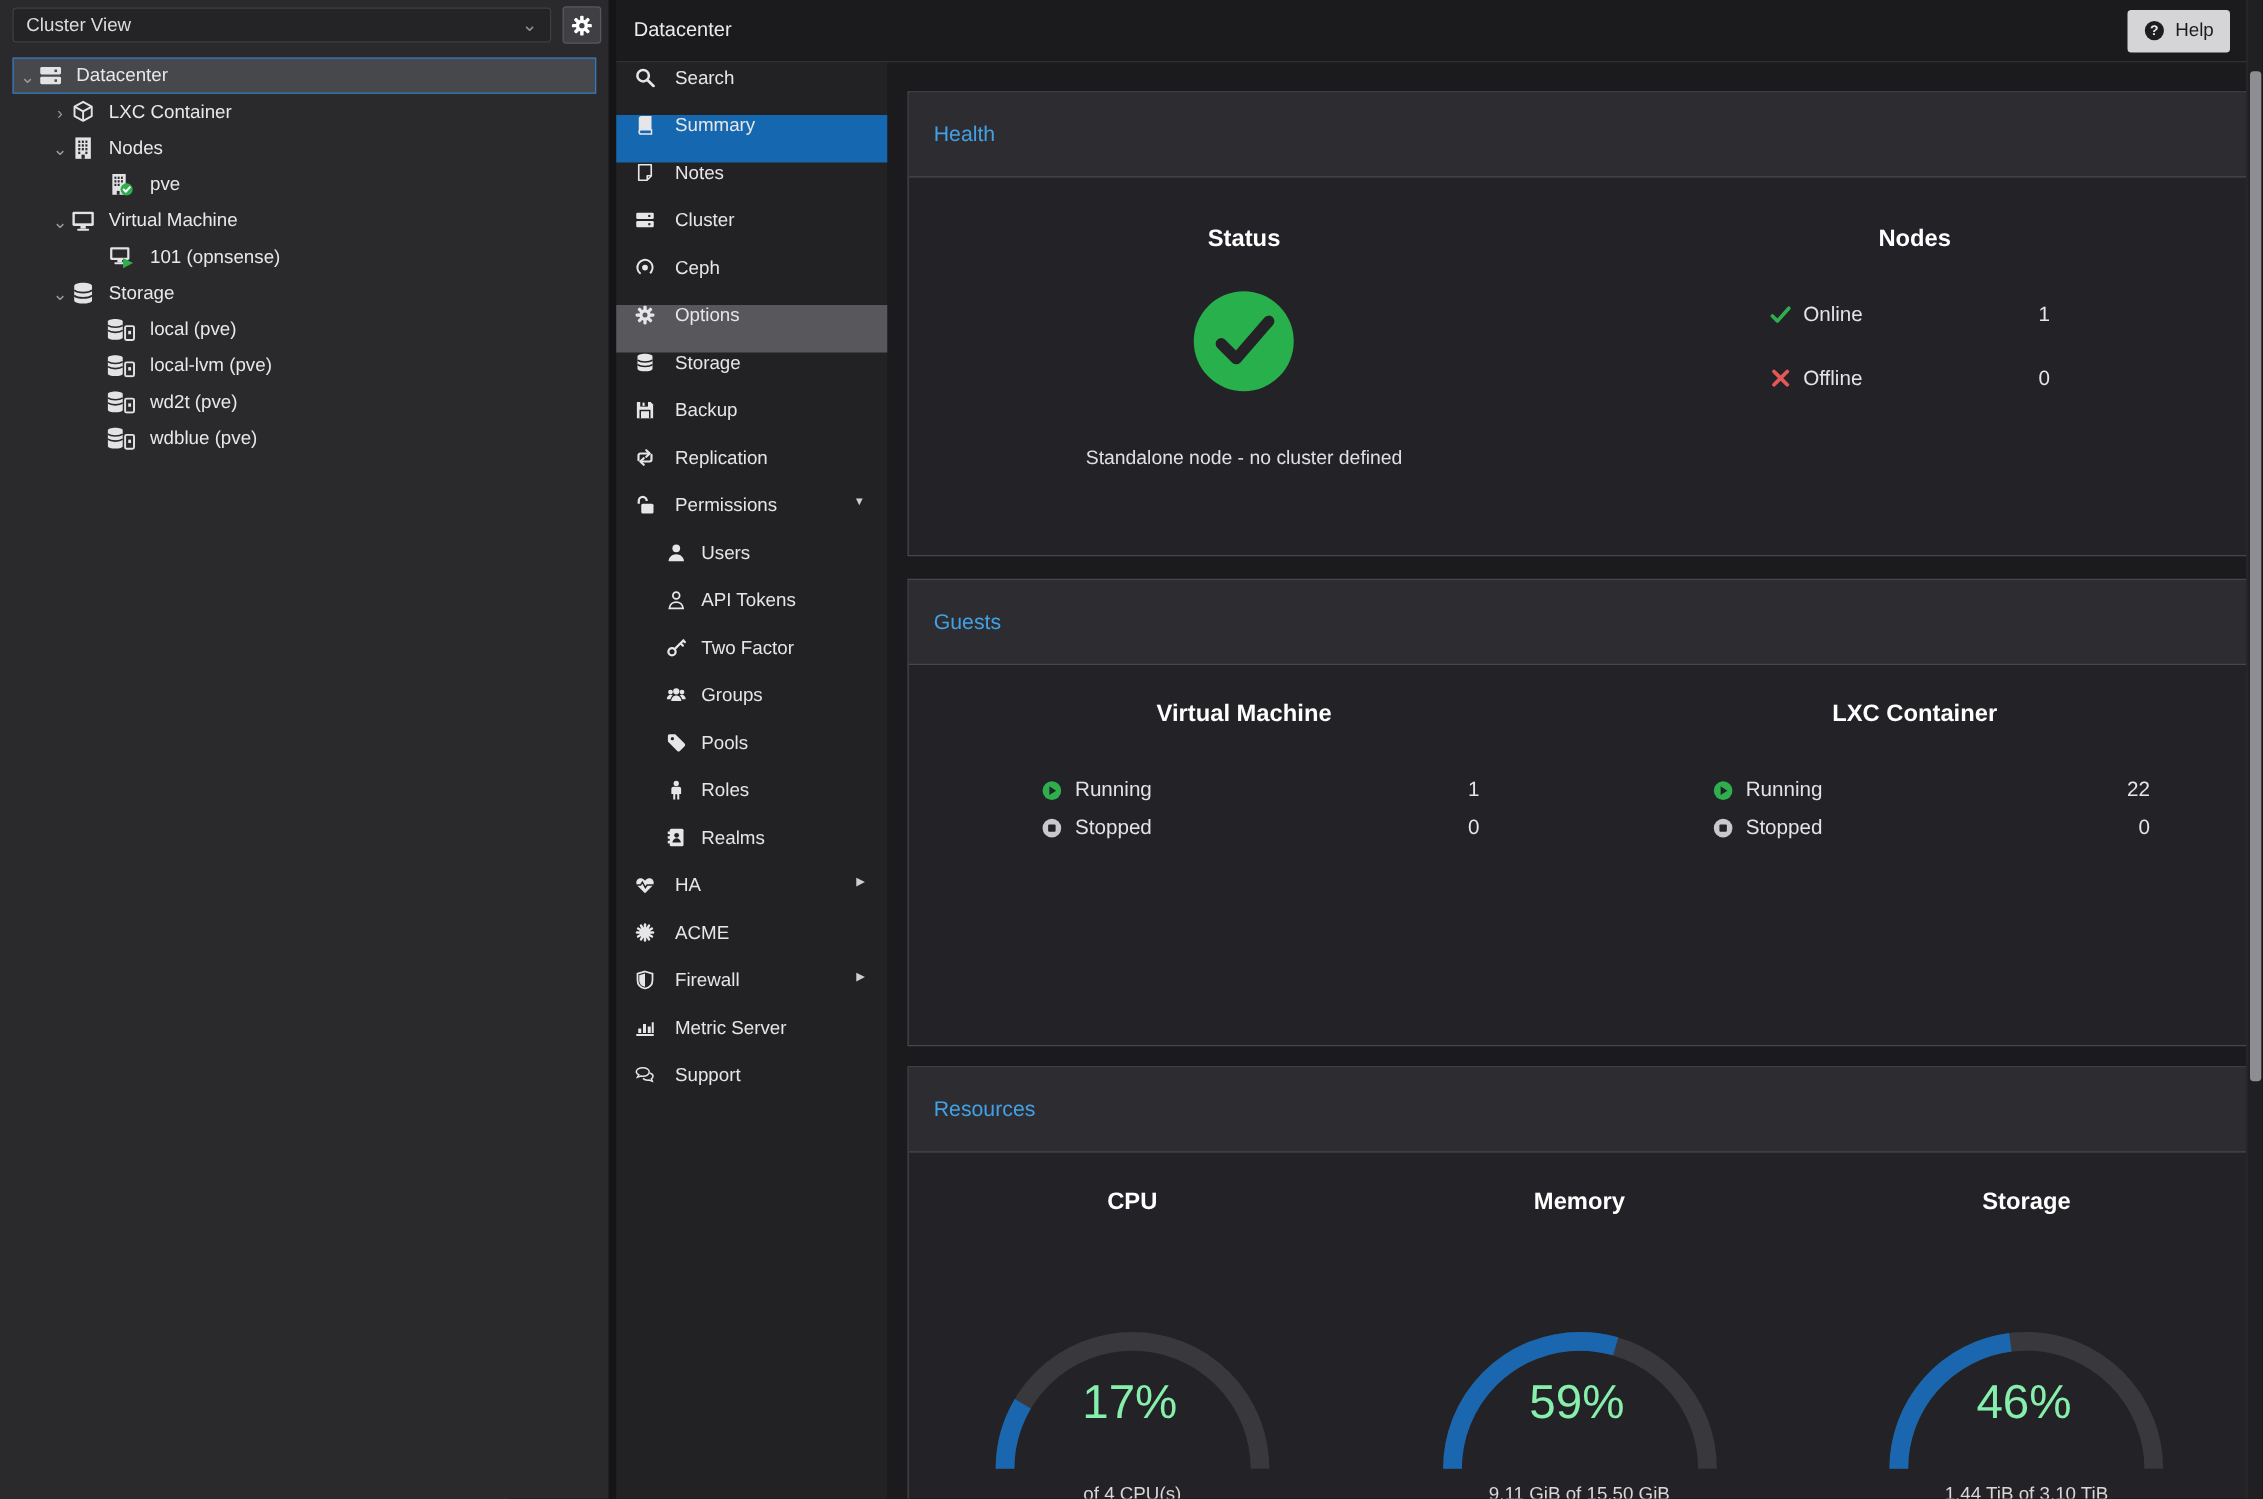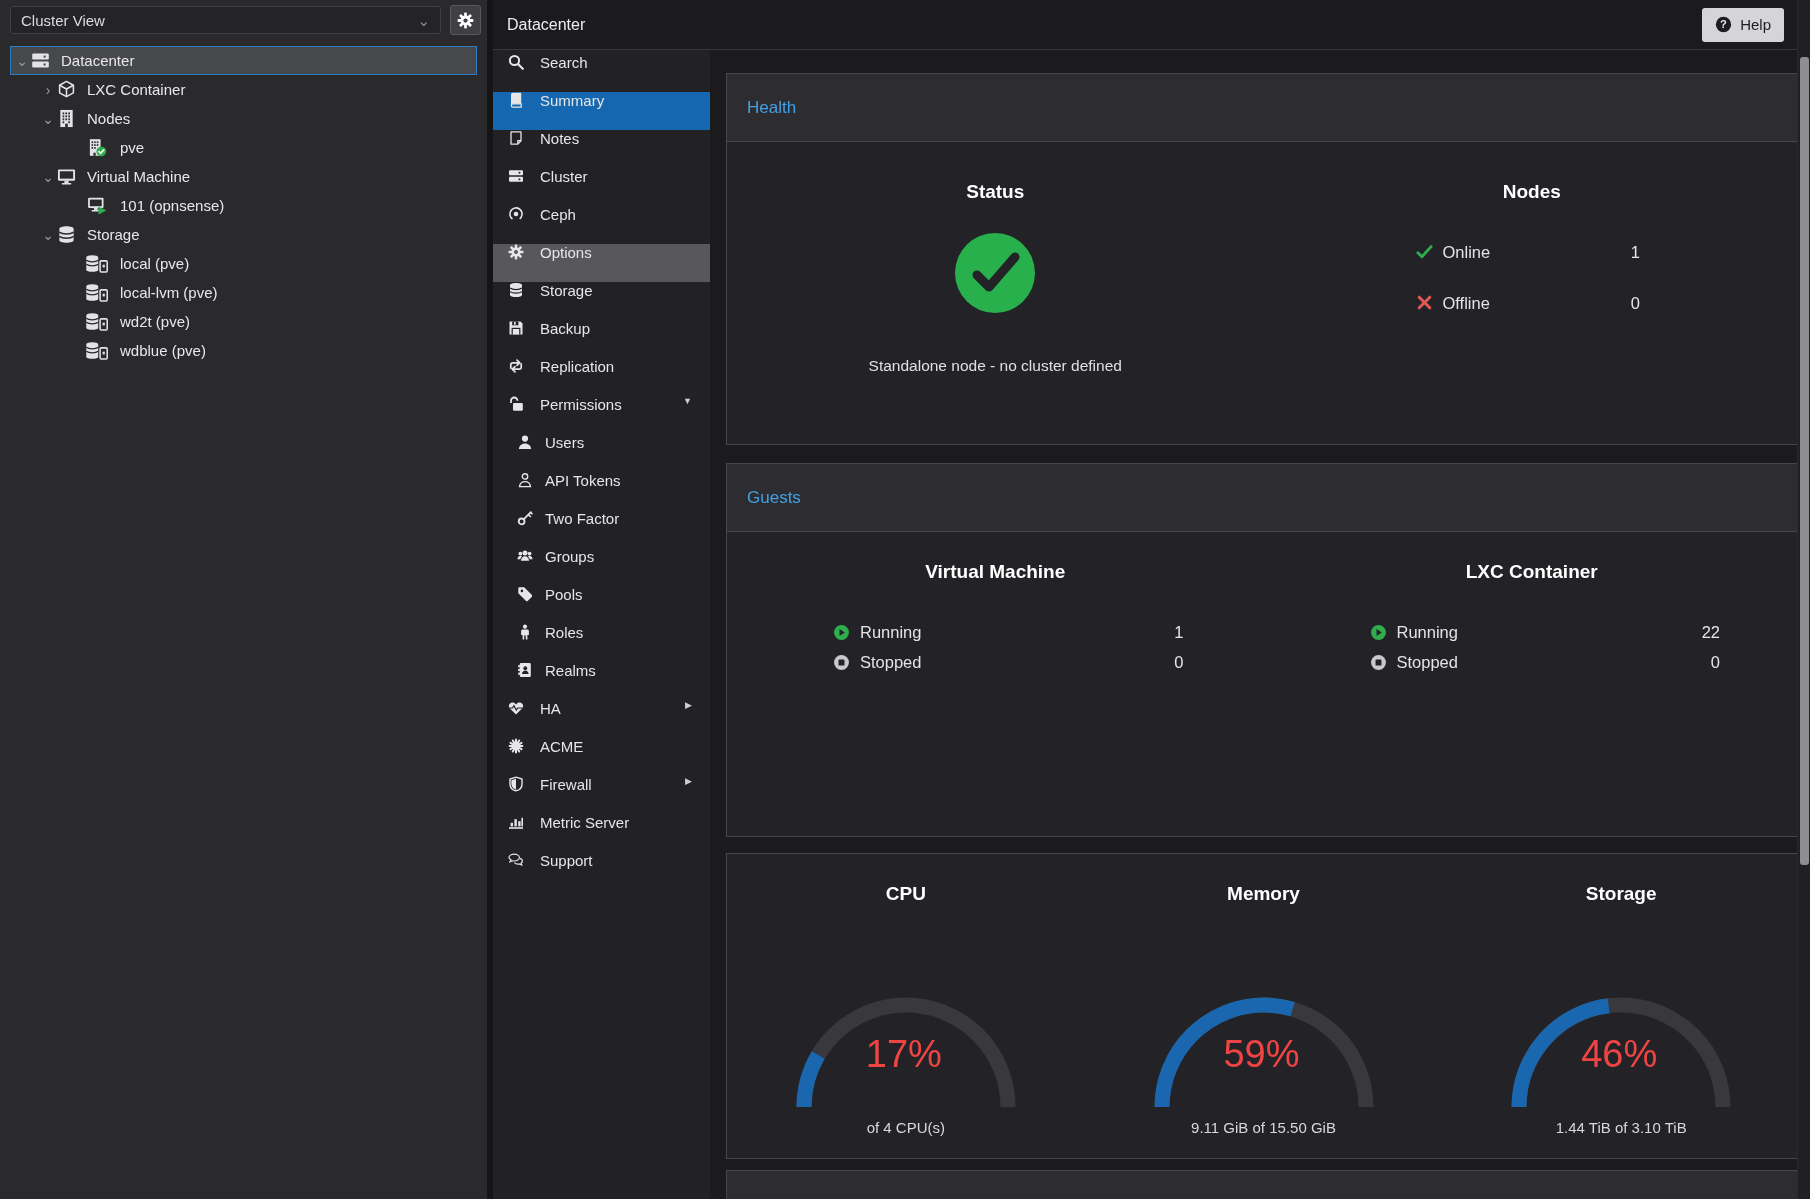--- a/index.html
+++ b/index.html
@@ -28,21 +28,21 @@
 .right{flex:1;display:flex;flex-direction:column;min-width:0}
 .topbar{height:50px;flex:none;display:flex;align-items:center;padding:0 14px;background:#1b1b1d;border-bottom:1px solid #39393d}
 .topbar-title{font-size:16px;color:#ececee}
 .helpbtn{margin-left:auto;margin-right:12px;height:34px;background:#d5d5d7;color:#1d1d1f;border:none;border-radius:3px;font-size:15px;display:flex;align-items:center;gap:8px;padding:0 13px;font-family:inherit;cursor:pointer}
 .helpbtn .ic{width:17px;height:17px}
 .right-body{flex:1;display:flex;min-height:0}
 
 .menu{width:217px;flex:none;background:#222225;--hole:#222225;padding-top:4px}
 .mi{height:38px;display:flex;align-items:flex-start;padding:0 10px 0 15px;font-size:15px;color:#e6e6e8;cursor:pointer}
 .mi .ic{width:16px;height:16px;margin-right:16px;flex:none}
-.mi.sub{padding-left:24px}.mi.sub .ic{margin-right:12px}
+.mi.sub{padding-left:40px}.mi.sub .ic{margin-right:12px}
 .mi.sel{background:#1568b0;--hole:#1568b0}
 .mi.hov{background:#58585c;--hole:#58585c}
 .mi .caret{margin-left:auto;font-size:9px;color:#cfcfd1;padding-right:8px}
 
 .content{flex:1;padding:23px 9px 0 16px;overflow:hidden;background:#1b1b1d}
 .panel{border:1px solid #46464c;background:#232327;--hole:#232327}
 .m18{margin-bottom:18px}.m16{margin-bottom:16px}.m11{margin-bottom:11px}
 .phead{height:68px;background:#2d2d31;border-bottom:1px solid #46464c;display:flex;align-items:center;padding:0 20px}
 .ptitle{color:#42a0e4;font-size:17px}
 .pbody{display:flex}
@@ -57,21 +57,21 @@
 .nrow .ic{width:17px;height:17px;margin-right:10px;flex:none}
 .grows{margin-top:34px}
 .grow{display:flex;align-items:center;height:30px;padding:0 80px 0 106px;font-size:16.5px}
 .grow .ic{width:17px;height:17px;margin-right:10px;flex:none}
 .val{margin-left:auto;color:#e6e6e8}
 
 .gauge{position:relative;width:240px;margin:80px auto 0}
 .gauge svg{display:block;width:240px;height:128px}
 .gtrack{fill:none;stroke:#39393d;stroke-width:15}
 .gprog{fill:none;stroke:#1a67b0;stroke-width:15}
-.gpct{position:absolute;left:0;right:4px;top:48px;font-size:38px;color:#ef4444;text-align:center}
+.gpct{position:absolute;left:0;right:4px;top:48px;font-size:38px;color:#86efac;text-align:center}
 .gsub{margin-top:6px;font-size:15px;color:#d8d8da}
 .nextp{height:60px}
 
 .scrollbar{position:absolute;top:0;right:0;width:13px;height:100%;background:#202023;border-left:1px solid #2a2a2d}
 .thumb{position:absolute;top:57px;left:2px;width:9px;height:808px;background:#8e8e92;border-radius:3px;cursor:pointer}
 
 .ic{display:inline-flex}
 .ic svg{width:100%;height:100%}
 .ic svg .hole{fill:var(--hole,#232327)}
 .ic svg .holestroke{stroke:var(--hole,#232327);fill:none}
@@ -609,20 +609,23 @@
                     </span>
                   <span>Stopped</span>
                   <span class="val">0</span>
                 </div>
               </div>
             </div>
           </div>
         </section>
 
         <section class="panel m11">
+          <div class="phead">
+            <span class="ptitle">Resources</span>
+          </div>
           <div class="pbody res">
             <div class="hcol">
               <div class="chead g">CPU</div>
               <div class="gauge">
                 <svg viewBox="0 0 240 128">
                   <path class="gtrack" d="M 18 122 A 102 102 0 0 1 222 122"></path>
                   <path class="gprog" d="M 18 122 A 102 102 0 0 1 222 122" stroke-dasharray="54.5 9999"></path>
                 </svg>
                 <div class="gpct">17%</div>
               </div>

